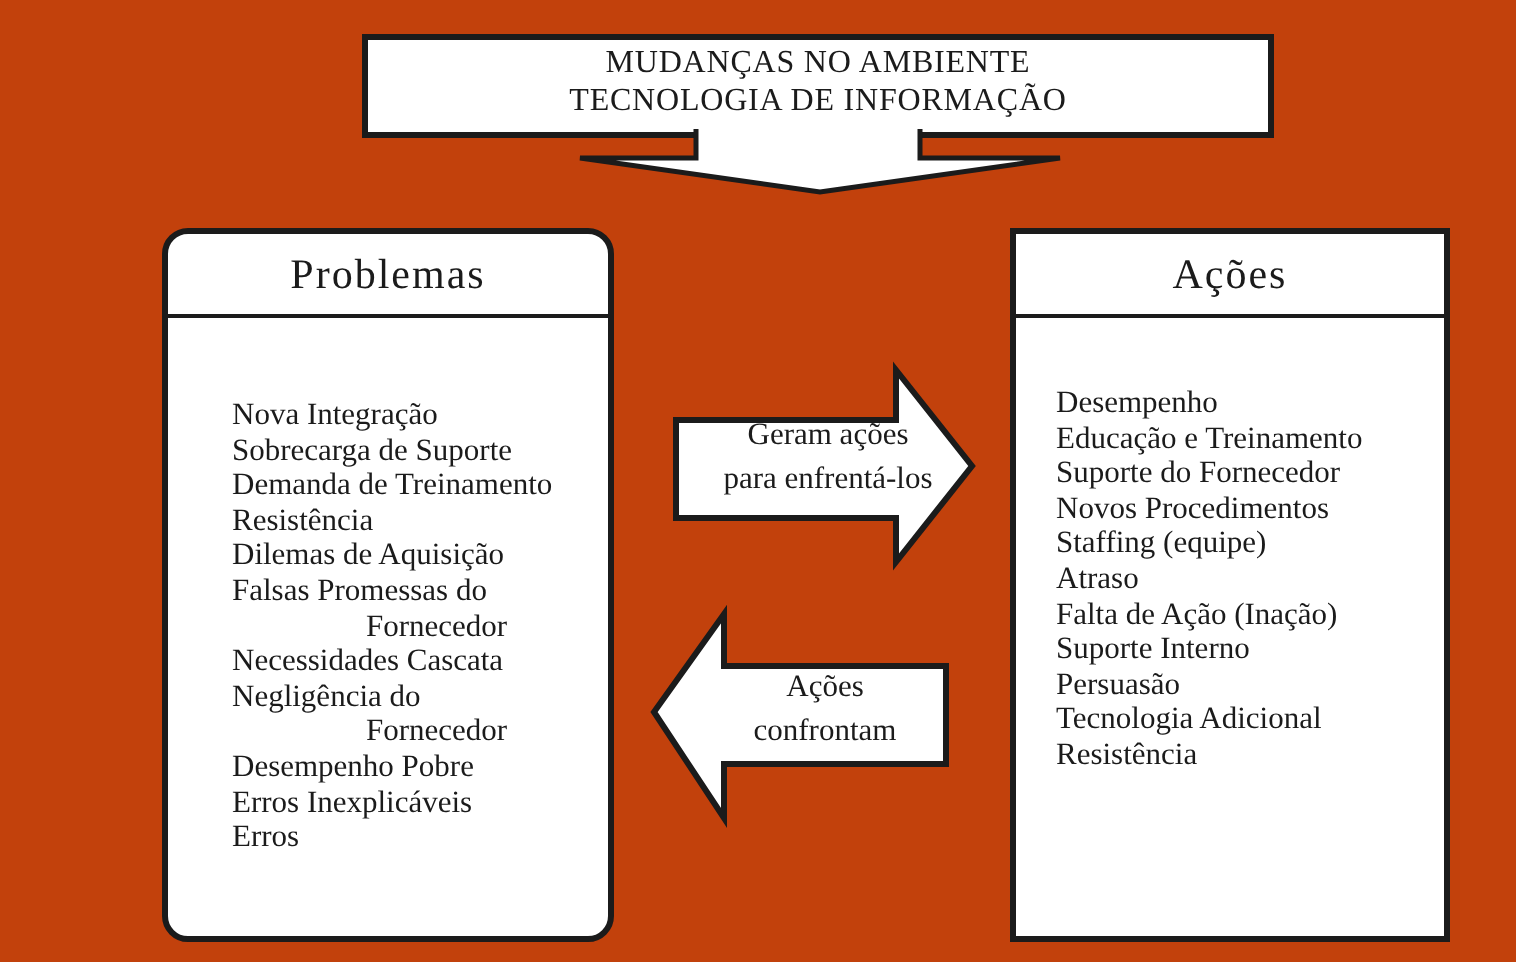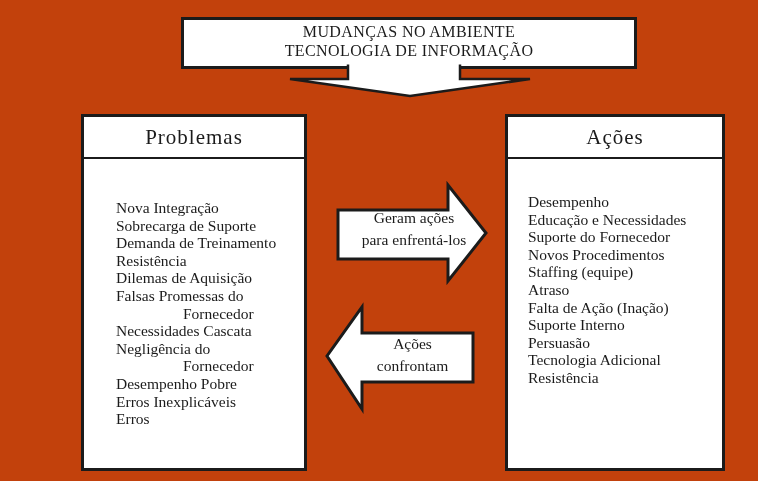--- a/index.html
+++ b/index.html
@@ -13,21 +13,21 @@
   
   .top-box {
     left:181px; top:17px; width:456px; height:52px;
     border:3px solid #1b1b1b; background:#ffffff;
     text-align:center; font-size:16px; line-height:18.5px;
     letter-spacing:0.4px; padding-top:3px;
   }
 
   
   .side-box { top:114px; height:357px; border:3px solid #1b1b1b; background:#ffffff; }
-  .problems-box { left:81px;  width:226px; }
+  .problems-box { left:81px;  width:226px;border-radius:13px; }
   .actions-box  { left:505px; width:220px; }
   .box-title {
     height:40px; border-bottom:2px solid #1b1b1b;
     text-align:center; font-size:21px; letter-spacing:1px; line-height:40px;
   }
   .box-list { font-size:15.5px; line-height:17.6px; }
   .problems-box .box-list { padding:28px 4px 0 32px;margin-top:12px; }
   .actions-box  .box-list { padding:34px 4px 0 20px; }
   .box-list .li { white-space:nowrap; }
   .box-list .li.indent { padding-left:67px; }
@@ -66,21 +66,21 @@
         <div class="li">Desempenho Pobre</div>
         <div class="li">Erros Inexplicáveis</div>
         <div class="li">Erros</div>
       </div>
   </div>
 
   <div class="abs side-box actions-box">
     <div class="box-title">Ações</div>
     <div class="box-list">
         <div class="li">Desempenho</div>
-        <div class="li">Educação e Necessidades</div>
+        <div class="li">Educação e Treinamento</div>
         <div class="li">Suporte do Fornecedor</div>
         <div class="li">Novos Procedimentos</div>
         <div class="li">Staffing (equipe)</div>
         <div class="li">Atraso</div>
         <div class="li">Falta de Ação (Inação)</div>
         <div class="li">Suporte Interno</div>
         <div class="li">Persuasão</div>
         <div class="li">Tecnologia Adicional</div>
         <div class="li">Resistência</div>
       </div>

